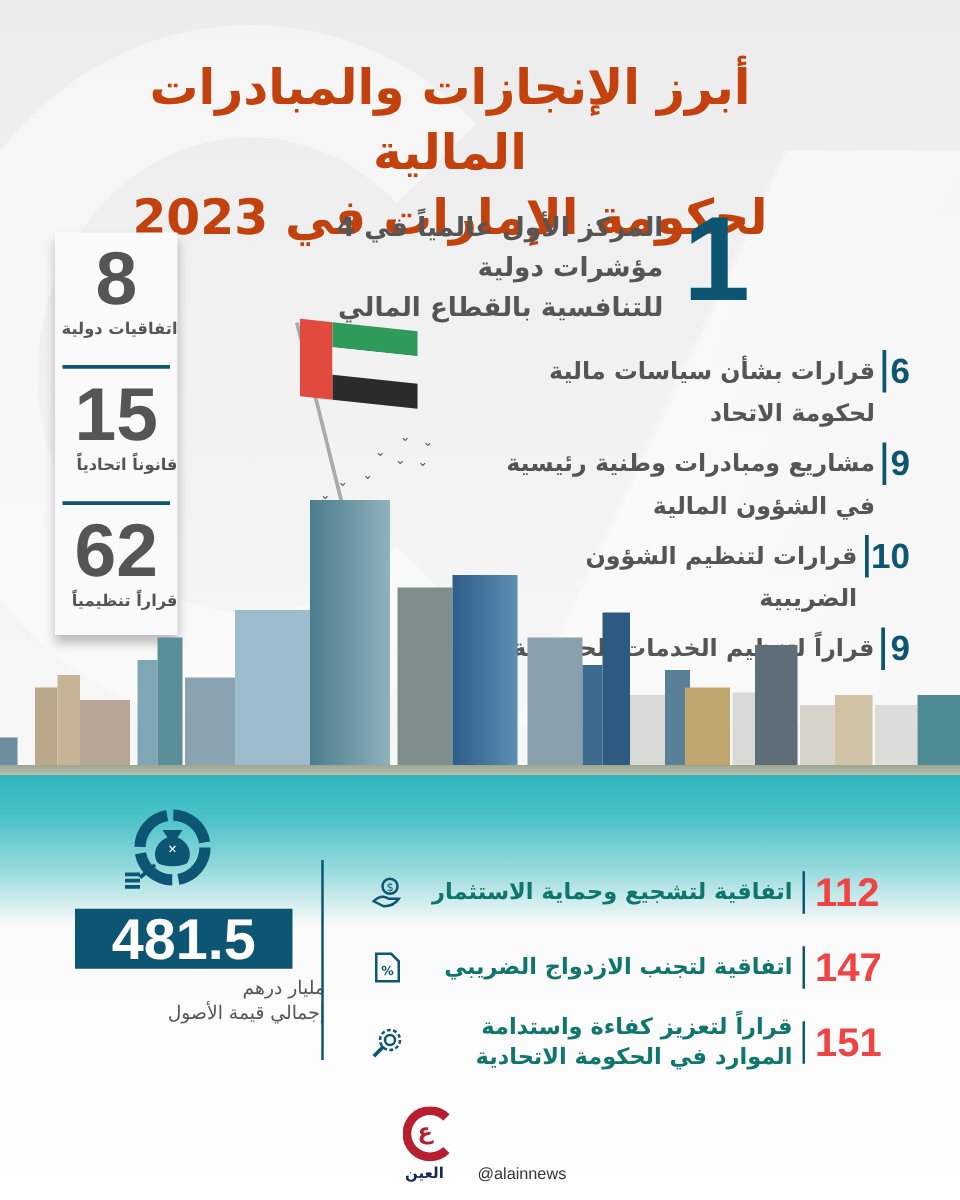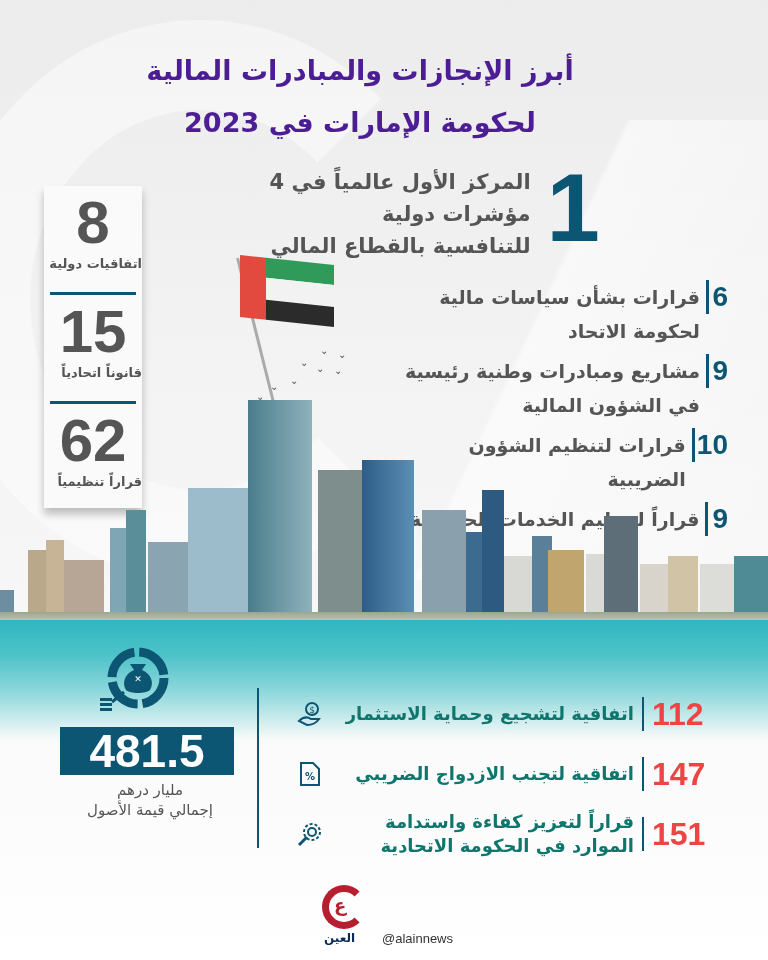--- a/index.html
+++ b/index.html
@@ -15,21 +15,21 @@
     border: 90px solid rgba(255,255,255,0.45); border-radius: 50%;
     border-right-color: transparent;
   }
   .bg-facet {
     position: absolute; right: 0; top: 120px; width: 380px; height: 460px;
     background: linear-gradient(115deg, rgba(255,255,255,0) 40%, rgba(255,255,255,0.55) 41%, rgba(255,255,255,0.2) 100%);
   }
   .title {
     position: absolute; top: 45px; left: 100px; width: 520px;
     text-align: center; direction: rtl;
-    font-weight: bold; font-size: 27px; line-height: 52px; color: #4c1d95;
+    font-weight: bold; font-size: 39px; line-height: 52px; color: #c2410c;
   }
   .rank {
     position: absolute; top: 168px; left: 180px; width: 420px; height: 80px;
     direction: rtl; display: flex; align-items: center;
   }
   .rank-num {
     font-size: 96px; font-weight: bold; color: #0d5673; line-height: 80px;
     margin-left: 16px; font-family: "Liberation Sans", sans-serif;
   }
   .rank-text { font-size: 21px; font-weight: bold; color: #555; line-height: 32px; margin-top: 11px; }
@@ -72,21 +72,21 @@
     position: absolute; left: 0; top: 620px; width: 768px; height: 120px;
     background: linear-gradient(180deg, #2fb6c0 0%, #4ec3c9 30%, #8fd8db 60%, rgba(255,255,255,0) 100%);
   }
 
   .asset-icon { position: absolute; left: 92px; top: 646px; width: 80px; height: 72px; }
   .asset-box {
     position: absolute; left: 60px; top: 727px; width: 174px; height: 48px;
     background: #0d5673; color: #fff; font-family: "Liberation Sans", sans-serif;
     font-weight: bold; font-size: 46px; line-height: 48px; text-align: center;
   }
-  .asset-text { position: absolute; left: 40px; top: 780px; width: 220px; text-align: center; direction: rtl; font-size: 15px; color: #555; line-height: 20px; }
+  .asset-text { position: absolute; left: 40px; top: 780px; width: 220px; direction: rtl; font-size: 15px; color: #555; line-height: 20px; }
 
   .vline { position: absolute; left: 257px; top: 688px; width: 2px; height: 160px; background: #0d5673; }
 
   .agreements { position: absolute; top: 684px; left: 296px; width: 436px; direction: rtl; }
   .ag-item { display: flex; align-items: center; height: 60px; }
   .ag-num { font-family: "Liberation Sans", sans-serif; font-weight: bold; font-size: 32px; color: #ef4444; width: 80px; text-align: left; }
   .ag-sep { width: 2px; height: 34px; background: #0d5673; margin: 0 8px; }
   .ag-text { font-size: 18px; font-weight: bold; color: #0f766e; line-height: 24px; flex: 1; text-align: right; }
   .ag-icon { width: 28px; height: 28px; margin-right: 6px; color: #0d5673; display: flex; align-items: center; justify-content: center; }
 

